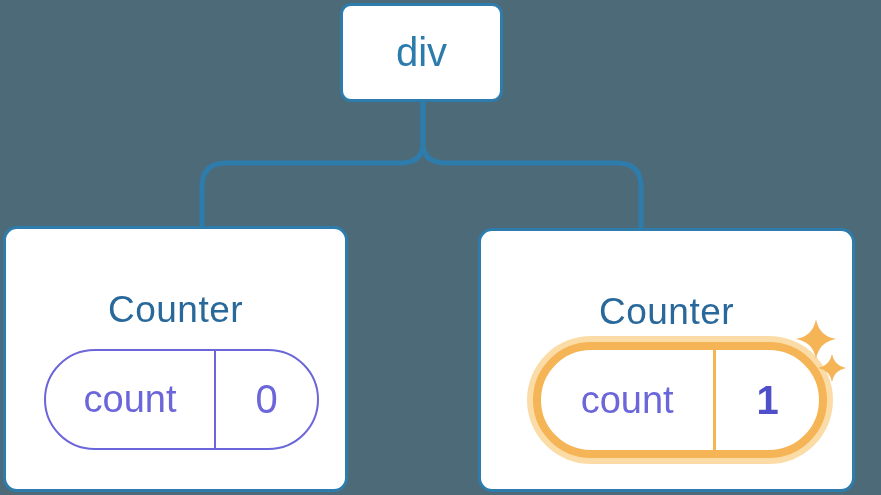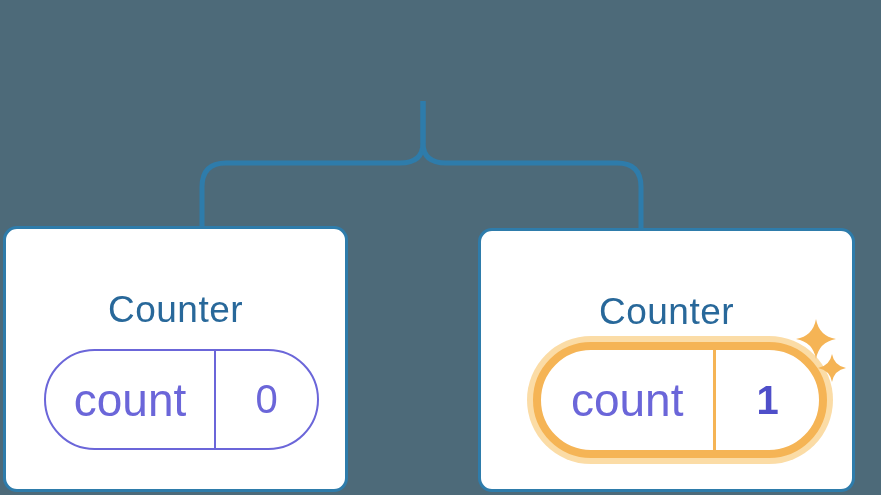--- a/index.html
+++ b/index.html
@@ -94,21 +94,21 @@
     border: 8px solid var(--highlight-orange);
     border-radius: 58px;
     box-shadow: 0 0 0 6px var(--highlight-glow);
   }
   .pill-key {
     flex: 0 0 62%;
     display: flex;
     align-items: center;
     justify-content: center;
     color: var(--pill-purple);
-    font-size: 46px;
+    font-size: 38px;
     text-align: right;
   }
   .pill-value {
     flex: 1 1 auto;
     display: flex;
     align-items: center;
     justify-content: center;
     color: var(--pill-purple);
     font-size: 40px;
   }
@@ -129,20 +129,23 @@
 </head>
 <body>
 
 <div class="canvas">
 
   <svg class="connectors" viewBox="0 0 881 495" xmlns="http://www.w3.org/2000/svg">
     <path d="M423 101 L423 143 Q423 163 400 163 L226 163 Q202 163 202 187 L202 227"></path>
     <path d="M423 101 L423 143 Q423 163 446 163 L617 163 Q641 163 641 187 L641 230"></path>
   </svg>
 
+  <div class="node root">
+    <span class="root-label">div</span>
+  </div>
 
   <div class="node counter counter-left">
     <div class="counter-title">Counter</div>
     <div class="pill pill-plain">
       <span class="pill-key">count</span>
       <span class="pill-value">0</span>
     </div>
   </div>
 
   <div class="node counter counter-right">

